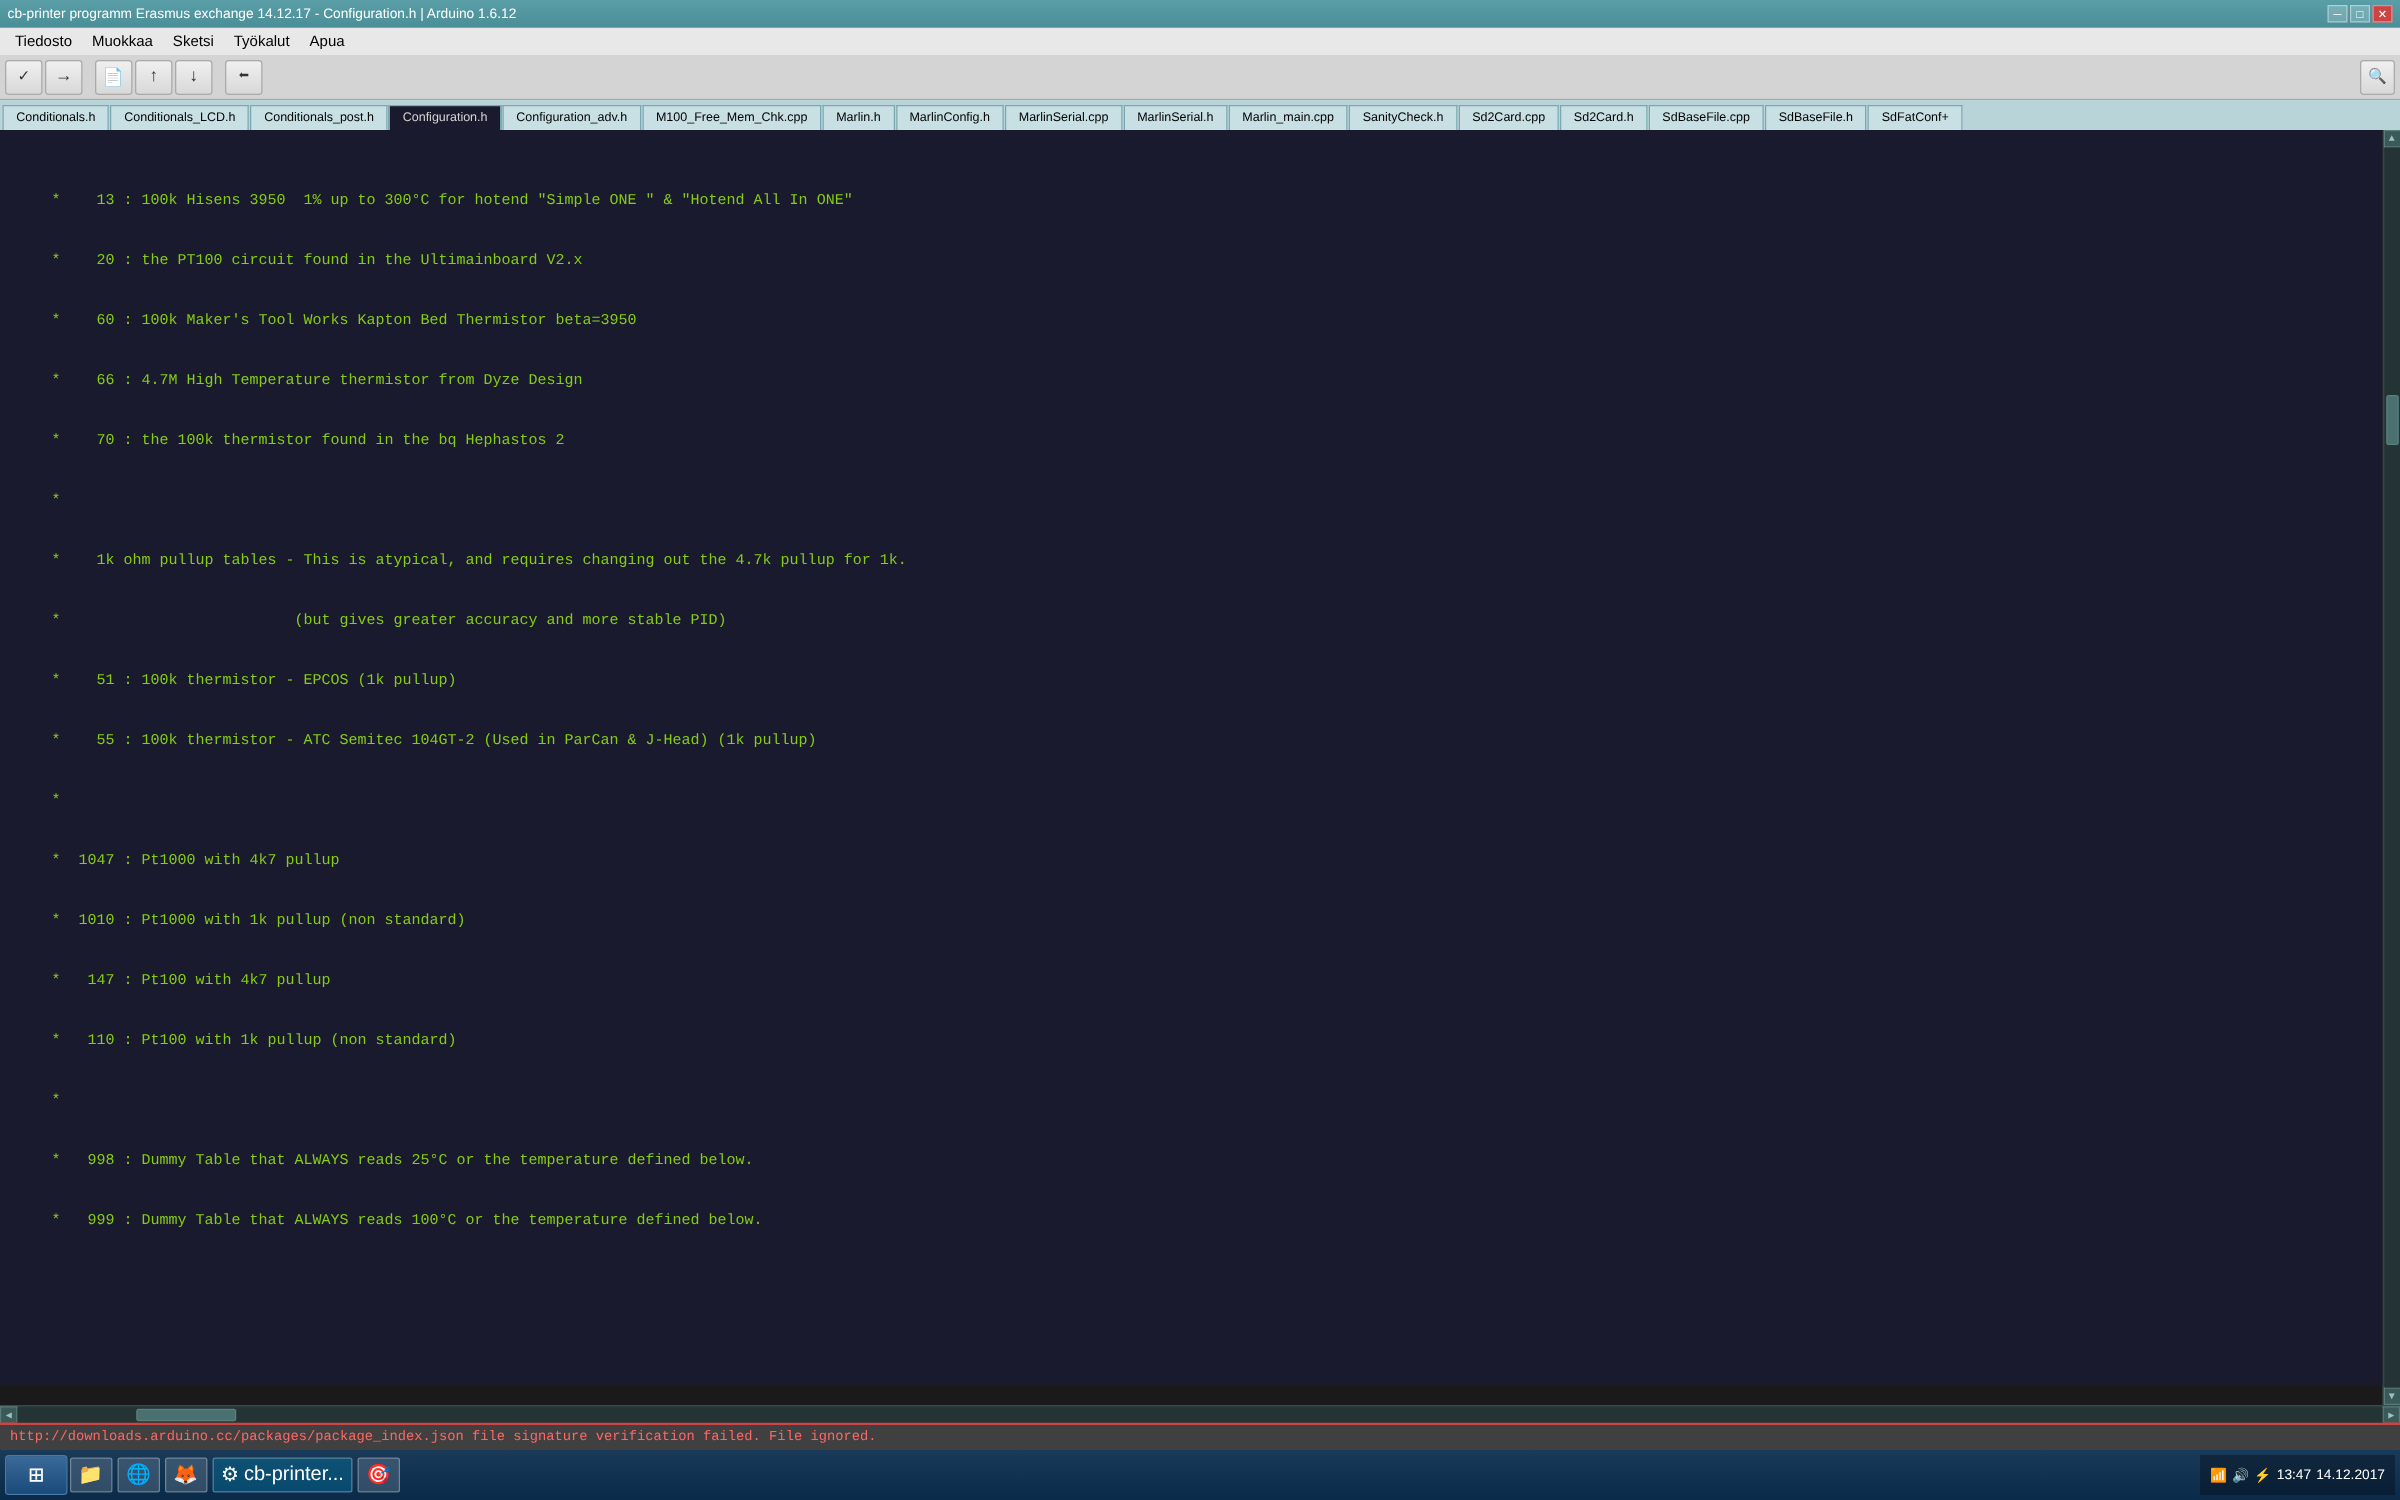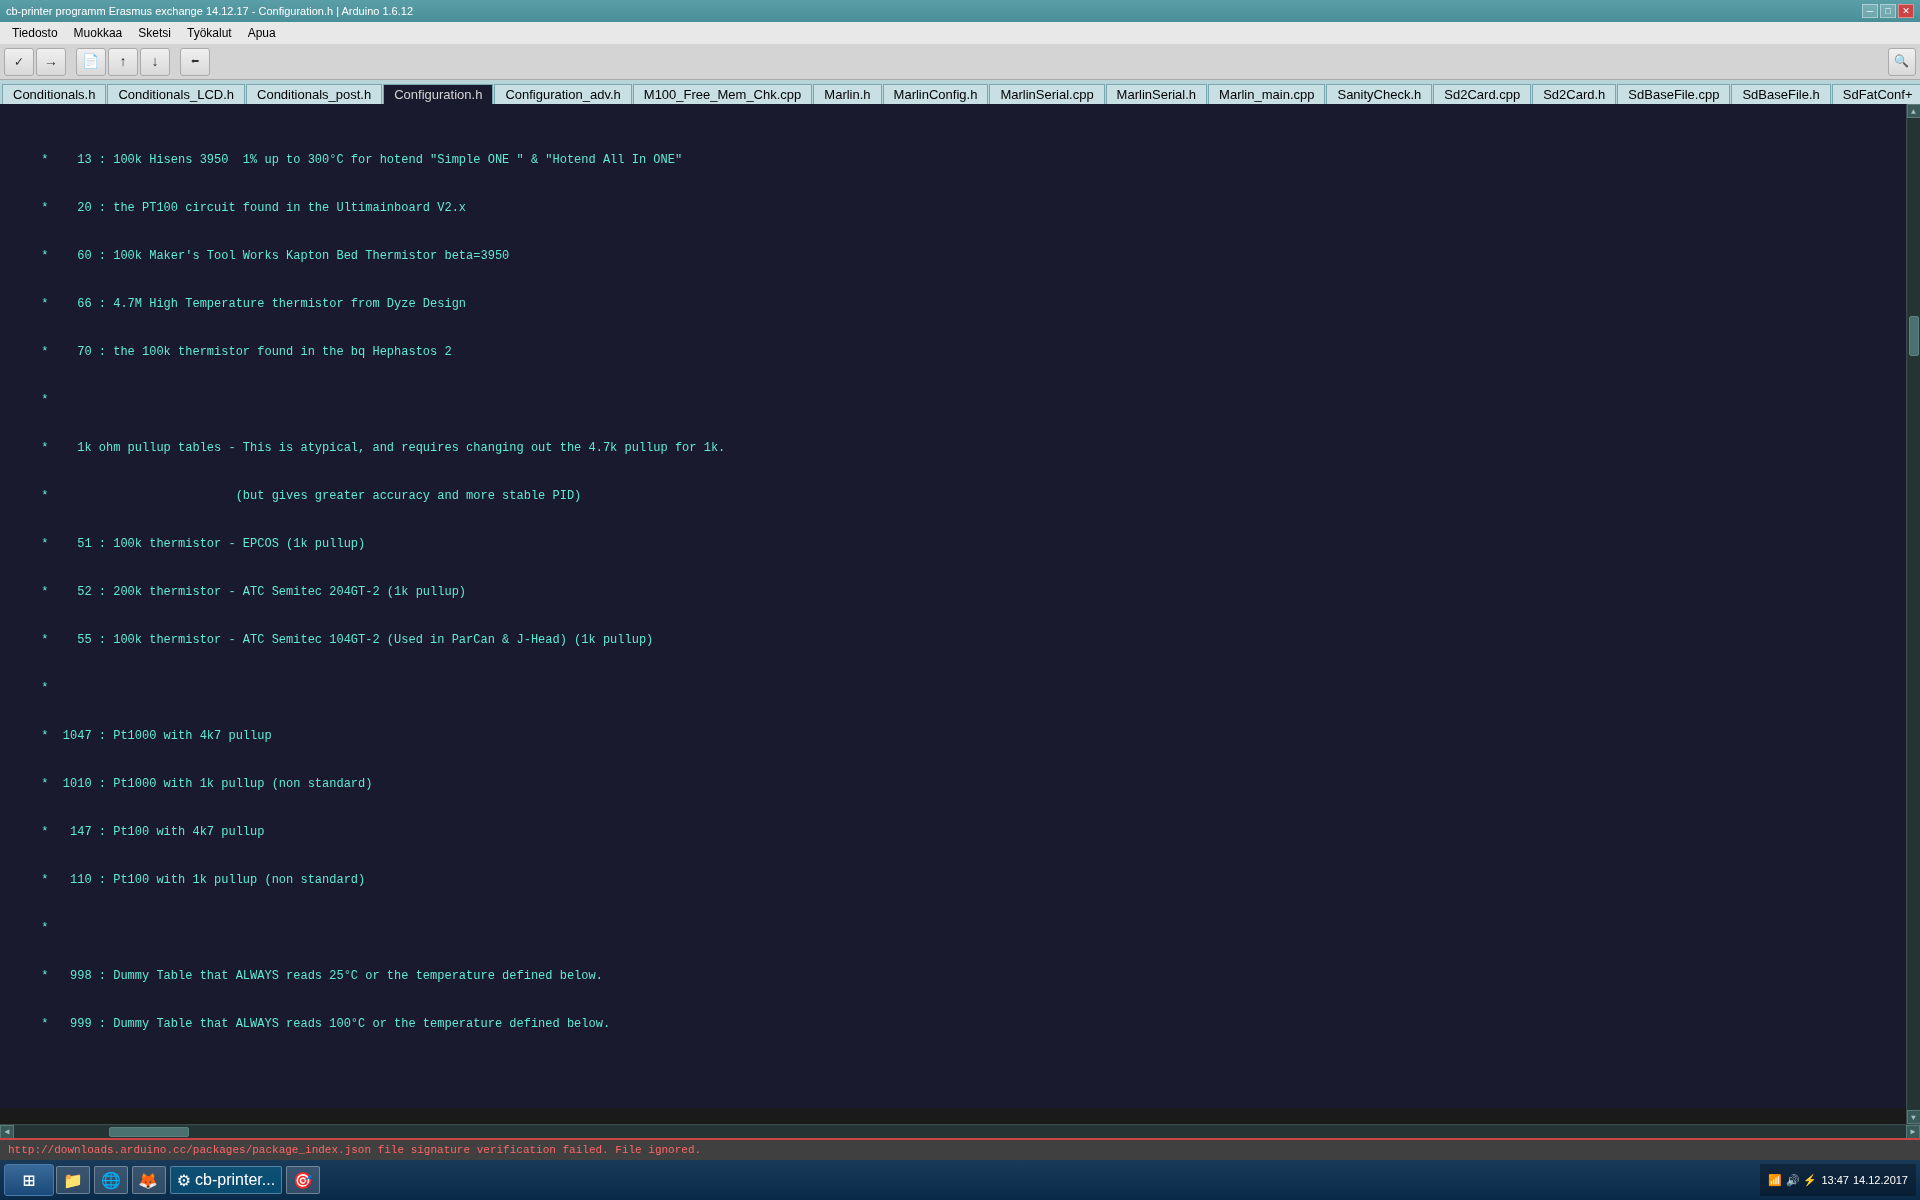--- a/index.html
+++ b/index.html
@@ -79,21 +79,21 @@
       align-items: flex-end;
       padding: 0 2px;
       overflow: hidden;
     }
     .tab {
       background: #c8e0e4;
       border: 1px solid #7aa8b0;
       border-bottom: none;
       padding: 2px 10px;
       font-family: Arial, sans-serif;
-      font-size: 13px;
+      font-size: 10px;
       color: #000;
       cursor: pointer;
       height: 20px;
       display: flex;
       align-items: center;
       margin-right: 1px;
       white-space: nowrap;
     }
     .tab.active {
       background: #1a1a2e;
@@ -127,21 +127,21 @@
       color: #607060;
       min-width: 30px;
       text-align: right;
       padding-right: 8px;
       user-select: none;
       font-size: 11px;
     }
     .line-content { flex: 1; }
 
     
-    .comment { color: #5eead4; }
+    .comment { color: #84cc16; }
 
     
     #status-bar {
       background: #2a4a4a;
       height: 22px;
       display: flex;
       align-items: center;
       padding: 0 8px;
       font-family: Arial, sans-serif;
       font-size: 11px;
@@ -358,24 +358,20 @@
         <div class="line">
           <span class="line-num"> </span>
           <span class="line-content comment"> *                          (but gives greater accuracy and more stable PID)</span>
         </div>
         <div class="line">
           <span class="line-num"> </span>
           <span class="line-content comment"> *    51 : 100k thermistor - EPCOS (1k pullup)</span>
         </div>
         <div class="line">
           <span class="line-num"> </span>
-          <span class="line-content comment"> *    52 : 200k thermistor - ATC Semitec 204GT-2 (1k pullup)</span>
-        </div>
-        <div class="line">
-          <span class="line-num"> </span>
           <span class="line-content comment"> *    55 : 100k thermistor - ATC Semitec 104GT-2 (Used in ParCan &amp; J-Head) (1k pullup)</span>
         </div>
         <div class="line">
           <span class="line-num"> </span>
           <span class="line-content comment"> *</span>
         </div>
         <div class="line">
           <span class="line-num"> </span>
           <span class="line-content comment"> *  1047 : Pt1000 with 4k7 pullup</span>
         </div>

